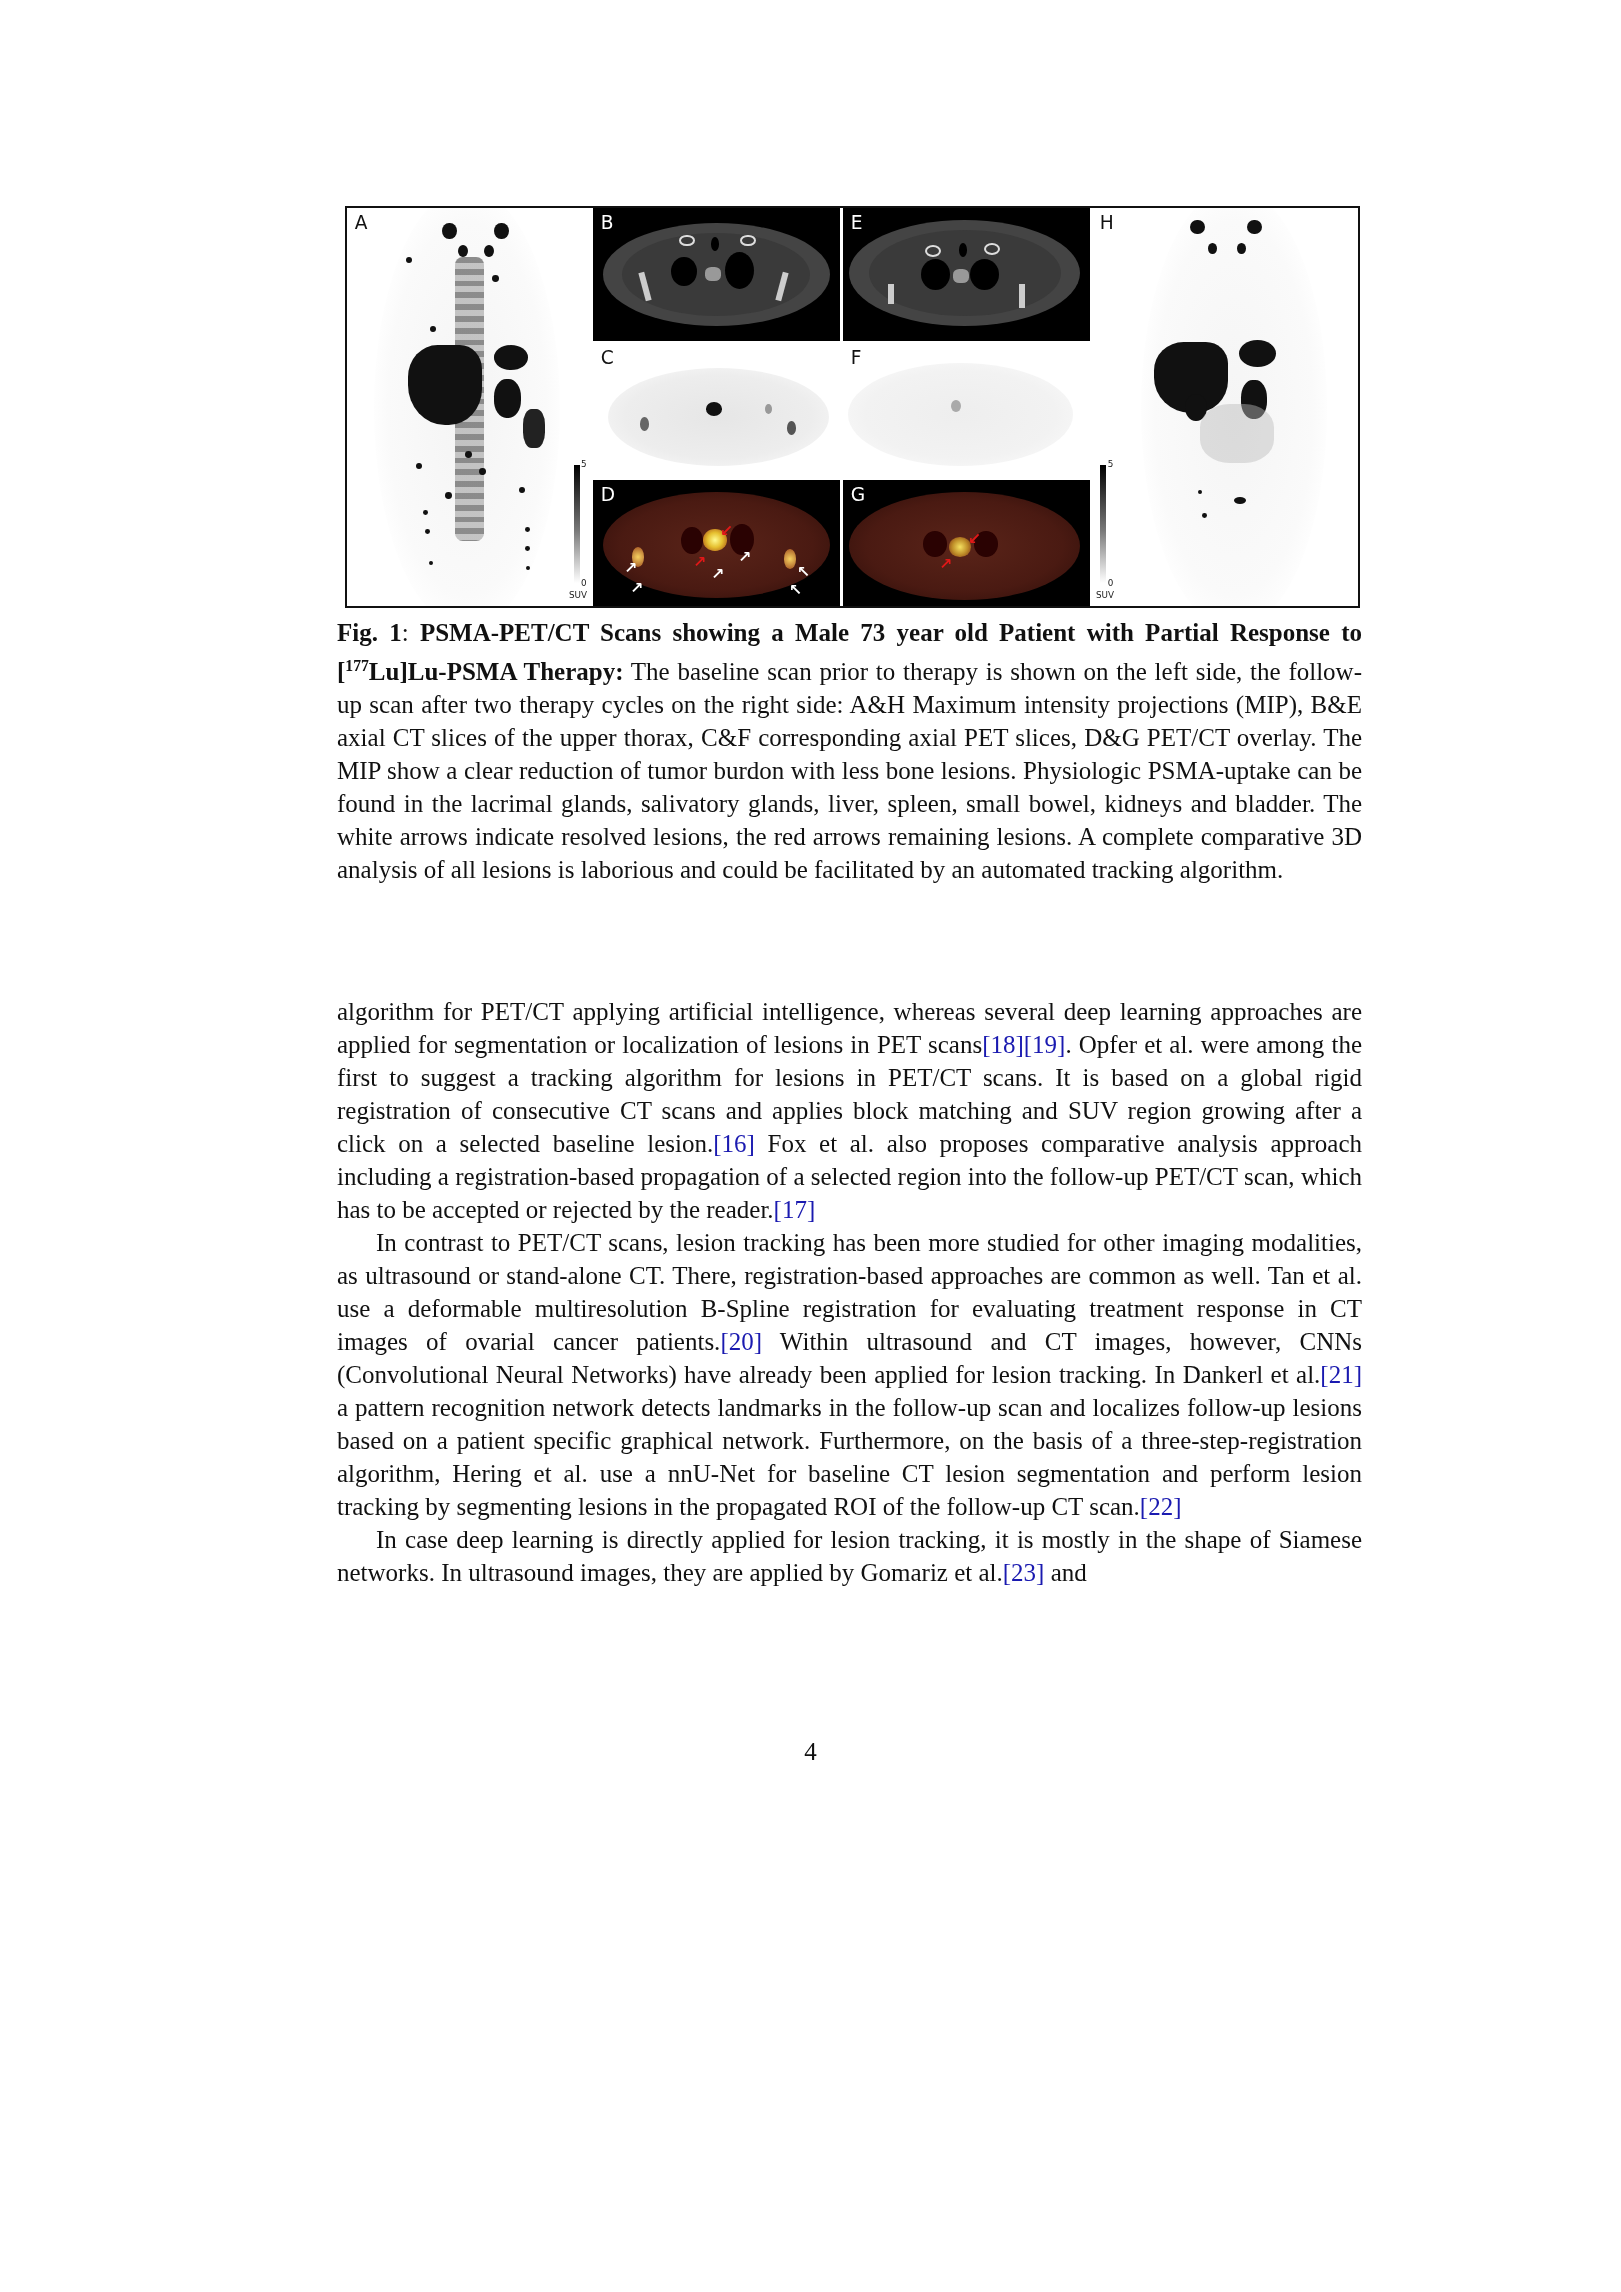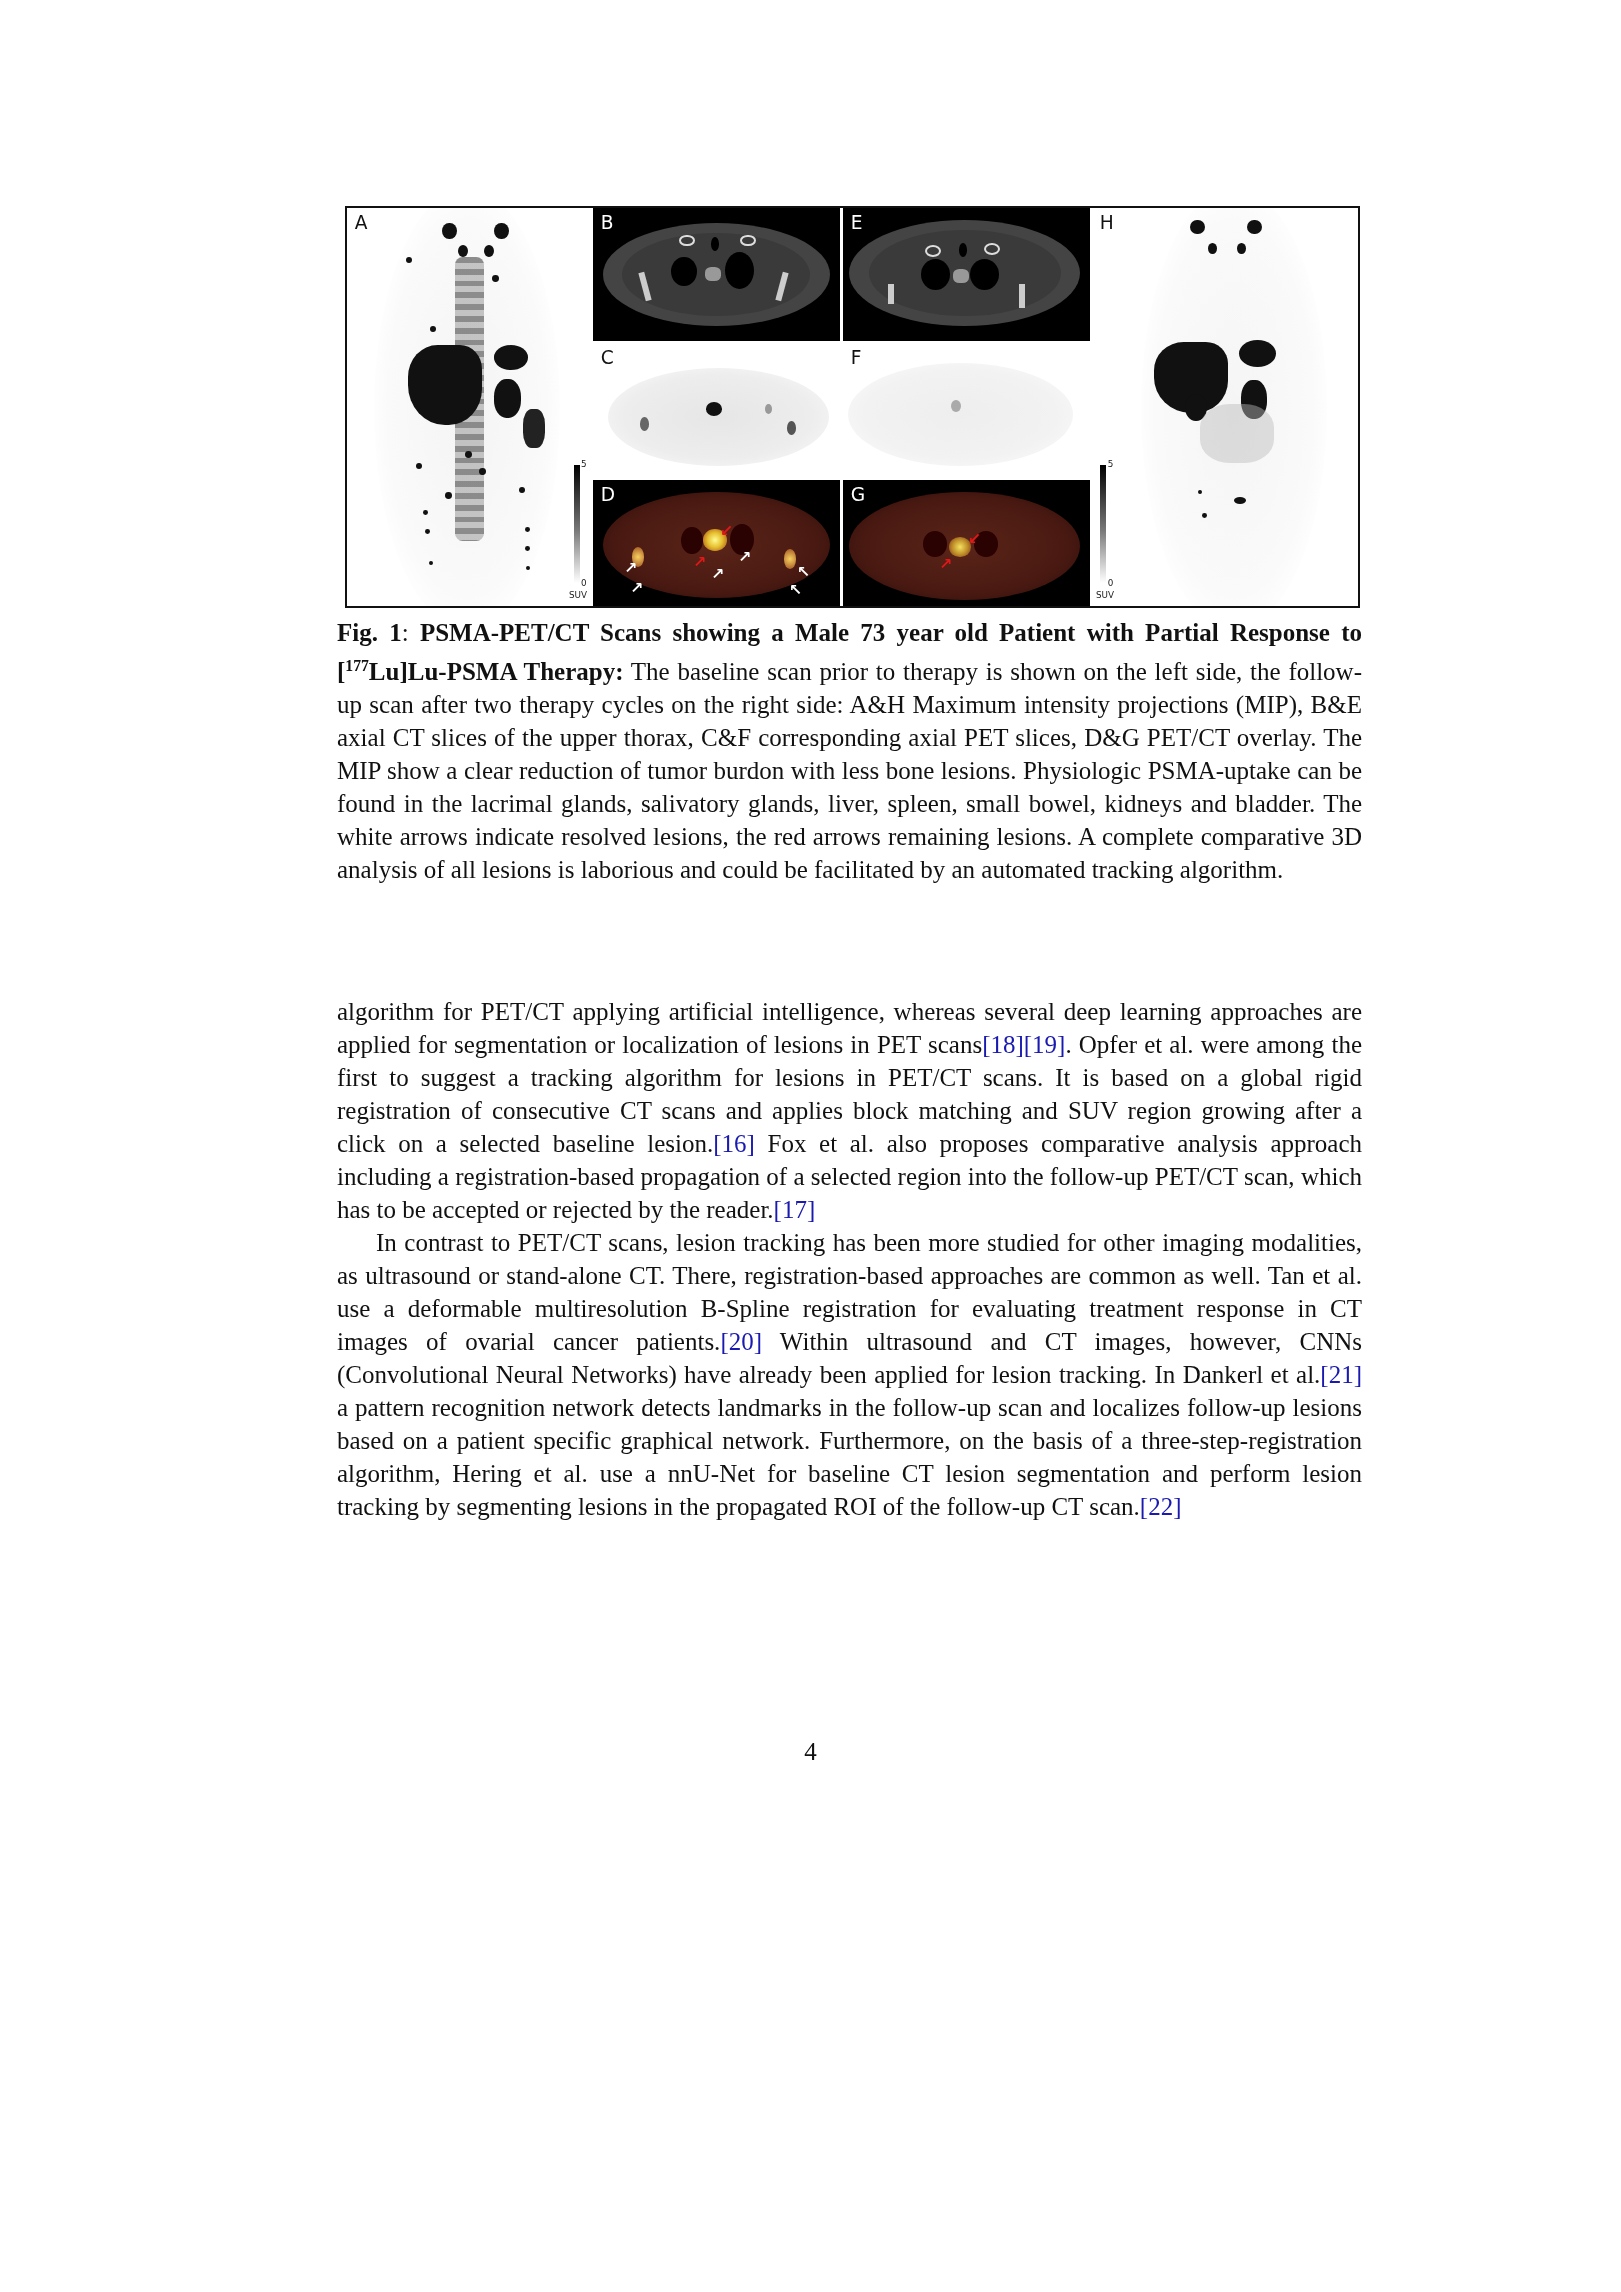--- a/index.html
+++ b/index.html
@@ -182,17 +182,20 @@
     <b>Fig. 1</b><span>: </span><b><span>PSMA-PET/CT Scans showing a Male 73 year old Patient with Partial Response to [</span><sup style="font-size:15.7px;">177</sup><span>Lu]Lu-PSMA Therapy:</span></b><span> The baseline scan prior to therapy is shown on the left side, the follow-up scan after two therapy cycles on the right side: A&amp;H Maximum intensity projections (MIP), B&amp;E axial CT slices of the upper thorax, C&amp;F corresponding axial PET slices, D&amp;G PET/CT overlay. The MIP show a clear reduction of tumor burdon with less bone lesions. Physiologic PSMA-uptake can be found in the lacrimal glands, salivatory glands, liver, spleen, small bowel, kidneys and bladder. The white arrows indicate resolved lesions, the red arrows remaining lesions. A complete comparative 3D analysis of all lesions is laborious and could be facilitated by an automated tracking algorithm.</span>
   </div>
 
   <div class="body-text">
     <p class="para">
       <span>algorithm for PET/CT applying artificial intelligence, whereas several deep learning approaches are applied for segmentation or localization of lesions in PET scans</span><a class="cite">[18]</a><a class="cite">[19]</a><span>. Opfer et al. were among the first to suggest a tracking algorithm for lesions in PET/CT scans. It is based on a global rigid registration of consecutive CT scans and applies block matching and SUV region growing after a click on a selected baseline lesion.</span><a class="cite">[16]</a><span> Fox et al. also proposes comparative analysis approach including a registration-based propagation of a selected region into the follow-up PET/CT scan, which has to be accepted or rejected by the reader.</span><a class="cite">[17]</a>
     </p>
     <p class="para indent">
       <span>In contrast to PET/CT scans, lesion tracking has been more studied for other imaging modalities, as ultrasound or stand-alone CT. There, registration-based approaches are common as well. Tan et al. use a deformable multiresolution B-Spline registration for evaluating treatment response in CT images of ovarial cancer patients.</span><a class="cite">[20]</a><span> Within ultrasound and CT images, however, CNNs (Convolutional Neural Networks) have already been applied for lesion tracking. In Dankerl et al.</span><a class="cite">[21]</a><span> a pattern recognition network detects landmarks in the follow-up scan and localizes follow-up lesions based on a patient specific graphical network. Furthermore, on the basis of a three-step-registration algorithm, Hering et al. use a nnU-Net for baseline CT lesion segmentation and perform lesion tracking by segmenting lesions in the propagated ROI of the follow-up CT scan.</span><a class="cite">[22]</a>
     </p>
+    <p class="para indent">
+      <span>In case deep learning is directly applied for lesion tracking, it is mostly in the shape of Siamese networks. In ultrasound images, they are applied by Gomariz et al.</span><a class="cite">[23]</a><span> and</span>
+    </p>
   </div>
 
   <div class="page-number">4</div>
 </div>
 
 
 </body></html>

